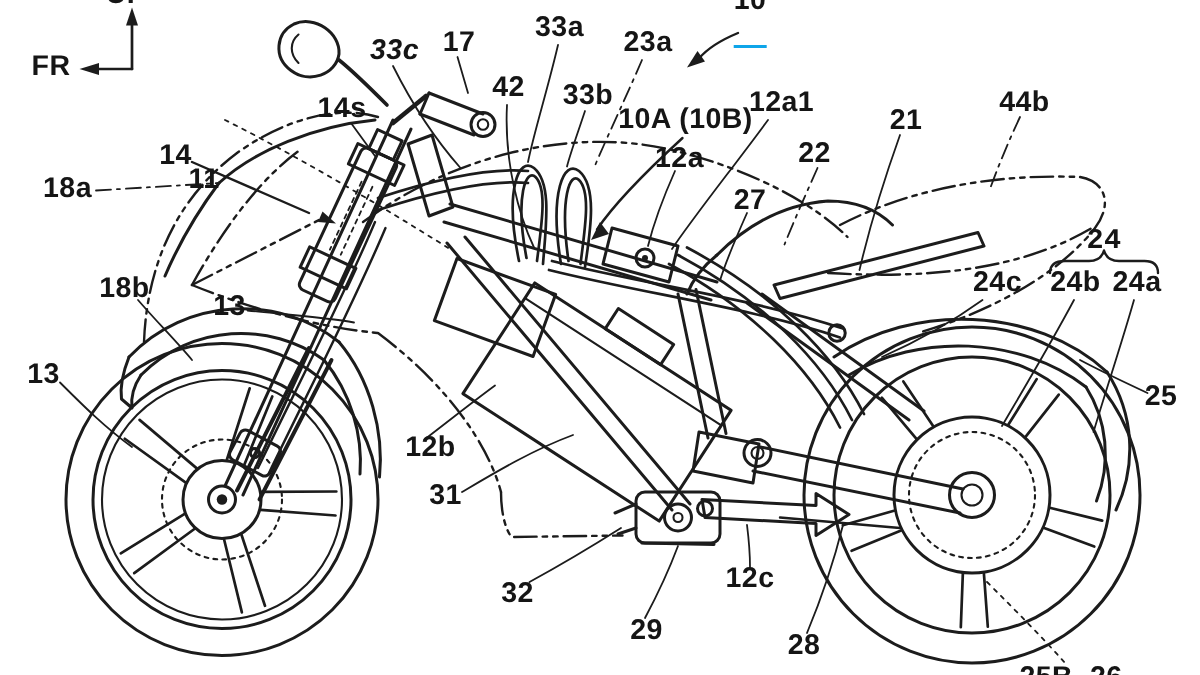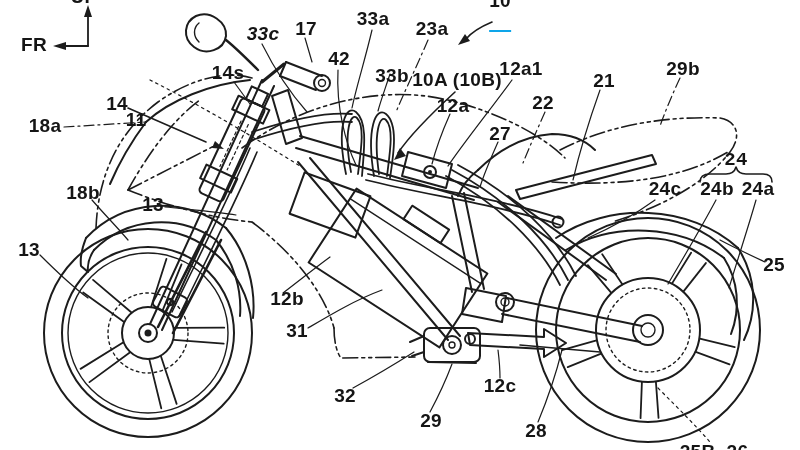--- a/index.html
+++ b/index.html
@@ -291,30 +291,30 @@
     <div class="ref-label" style="left: 84px; top: -3px;">UP</div>
     <div class="ref-label" style="left: 34px; top: 45px;">FR</div>
     <div class="ref-label" style="left: 136px; top: 72px; margin-top: 48px;">11</div>
     <div class="ref-label" style="left: 117px; top: 104px;">14</div>
     <div class="ref-label" style="left: 45px; top: 126px;">18a</div>
     <div class="ref-label" style="left: 228px; top: 73px;">14s</div>
     <div class="ref-label" style="left: 263px; top: 34px; font-style: italic;">33c</div>
     <div class="ref-label" style="left: 306px; top: 29px;">17</div>
     <div class="ref-label" style="left: 339px; top: 59px;">42</div>
     <div class="ref-label" style="left: 373px; top: 19px;">33a</div>
-    <div class="ref-label" style="left: 392px; top: 64px; margin-top: 12px;">33b</div>
+    <div class="ref-label" style="left: 392px; top: 64px;">33b</div>
     <div class="ref-label" style="left: 432px; top: 29px;">23a</div>
     <div class="ref-label underline" style="left: 500px; top: 11px;">10</div>
     <div class="ref-label" style="left: 457px; top: 80px;">10A (10B)</div>
     <div class="ref-label" style="left: 521px; top: 69px;">12a1</div>
     <div class="ref-label" style="left: 453px; top: 106px;">12a</div>
     <div class="ref-label" style="left: 543px; top: 103px;">22</div>
     <div class="ref-label" style="left: 500px; top: 134px;">27</div>
     <div class="ref-label" style="left: 604px; top: 81px;">21</div>
-    <div class="ref-label" style="left: 683px; top: 69px;">29b</div>
+    <div class="ref-label" style="left: 683px; top: 69px;">44b</div>
     <div class="ref-label" style="left: 736px; top: 160px; font-family: Liberation Mono, monospace;">24</div>
     <div class="ref-label" style="left: 665px; top: 189px;">24c</div>
     <div class="ref-label" style="left: 717px; top: 189px;">24b</div>
     <div class="ref-label" style="left: 758px; top: 189px;">24a</div>
     <div class="ref-label" style="left: 83px; top: 193px;">18b</div>
     <div class="ref-label" style="left: 153px; top: 205px;">13</div>
     <div class="ref-label" style="left: 29px; top: 250px;">13</div>
     <div class="ref-label" style="left: 269px; top: 299px; padding-left: 36px;">12b</div>
     <div class="ref-label" style="left: 297px; top: 331px;">31</div>
     <div class="ref-label" style="left: 345px; top: 396px;">32</div>

